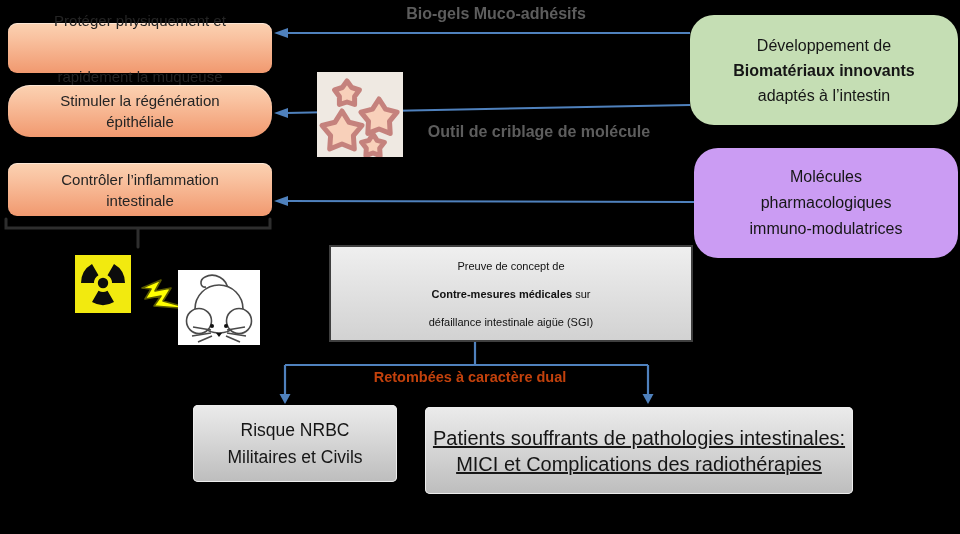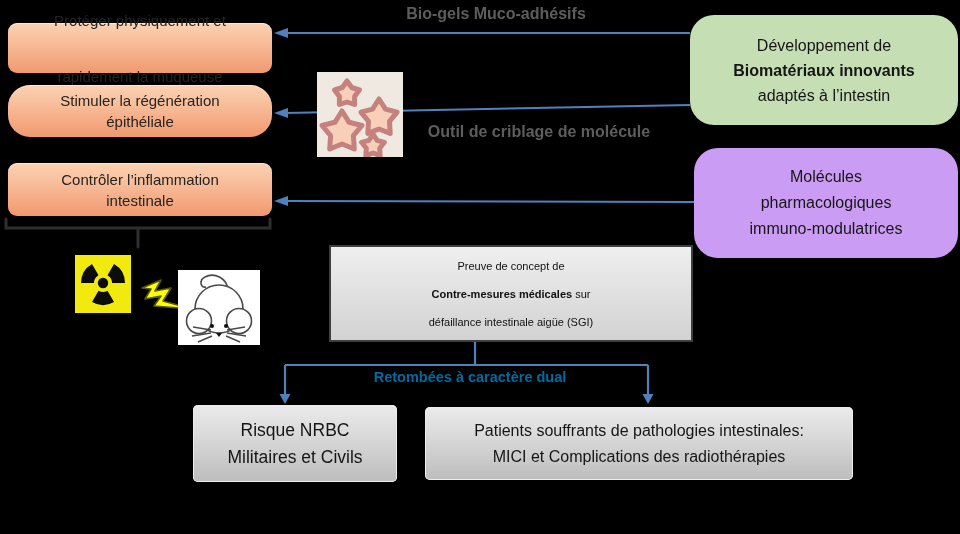--- a/index.html
+++ b/index.html
@@ -31,26 +31,26 @@
     font-size:11px;line-height:28px;color:#111;margin-left:36px;
   }
   
   .outcome{
     border-radius:5px;
     background:linear-gradient(#ebebeb,#d7d7d7 45%,#bdbdbd);
     box-shadow:inset 0 0 0 1px #ededed, 0 1px 3px rgba(0,0,0,.7);
     color:#161616;
   }
   .outcome-nrbc{left:193px;top:405px;width:204px;height:77px;font-size:17.5px;line-height:27px;}
-  .outcome-patients{left:425px;top:407px;width:428px;height:73px;font-size:16px;line-height:26px;}
+  .outcome-patients{left:425px;top:407px;width:428px;height:87px;font-size:20px;line-height:26px;text-decoration:underline;}
   
   .flowlabel{position:absolute;z-index:2;text-align:center;font-weight:bold;color:#5d5d5d;font-size:16px;}
   .lbl-biogels{left:336px;top:5px;width:320px;}
   .lbl-screening{left:398px;top:123px;width:282px;}
-  .lbl-dual{left:340px;top:369px;width:260px;font-size:14.5px;color:#0369a1;}
+  .lbl-dual{left:340px;top:369px;width:260px;font-size:14.5px;color:#c2410c;}
   .bold{font-weight:bold;}
   .imgbox{position:absolute;z-index:2;}
   .cells-bg{background:#efe9e2;}
   .mouse-bg{background:#ffffff;}
   .rad-bg{background:#f2ea0f;}
 </style>
 </head>
 <body>
 
 <div class="canvas">

